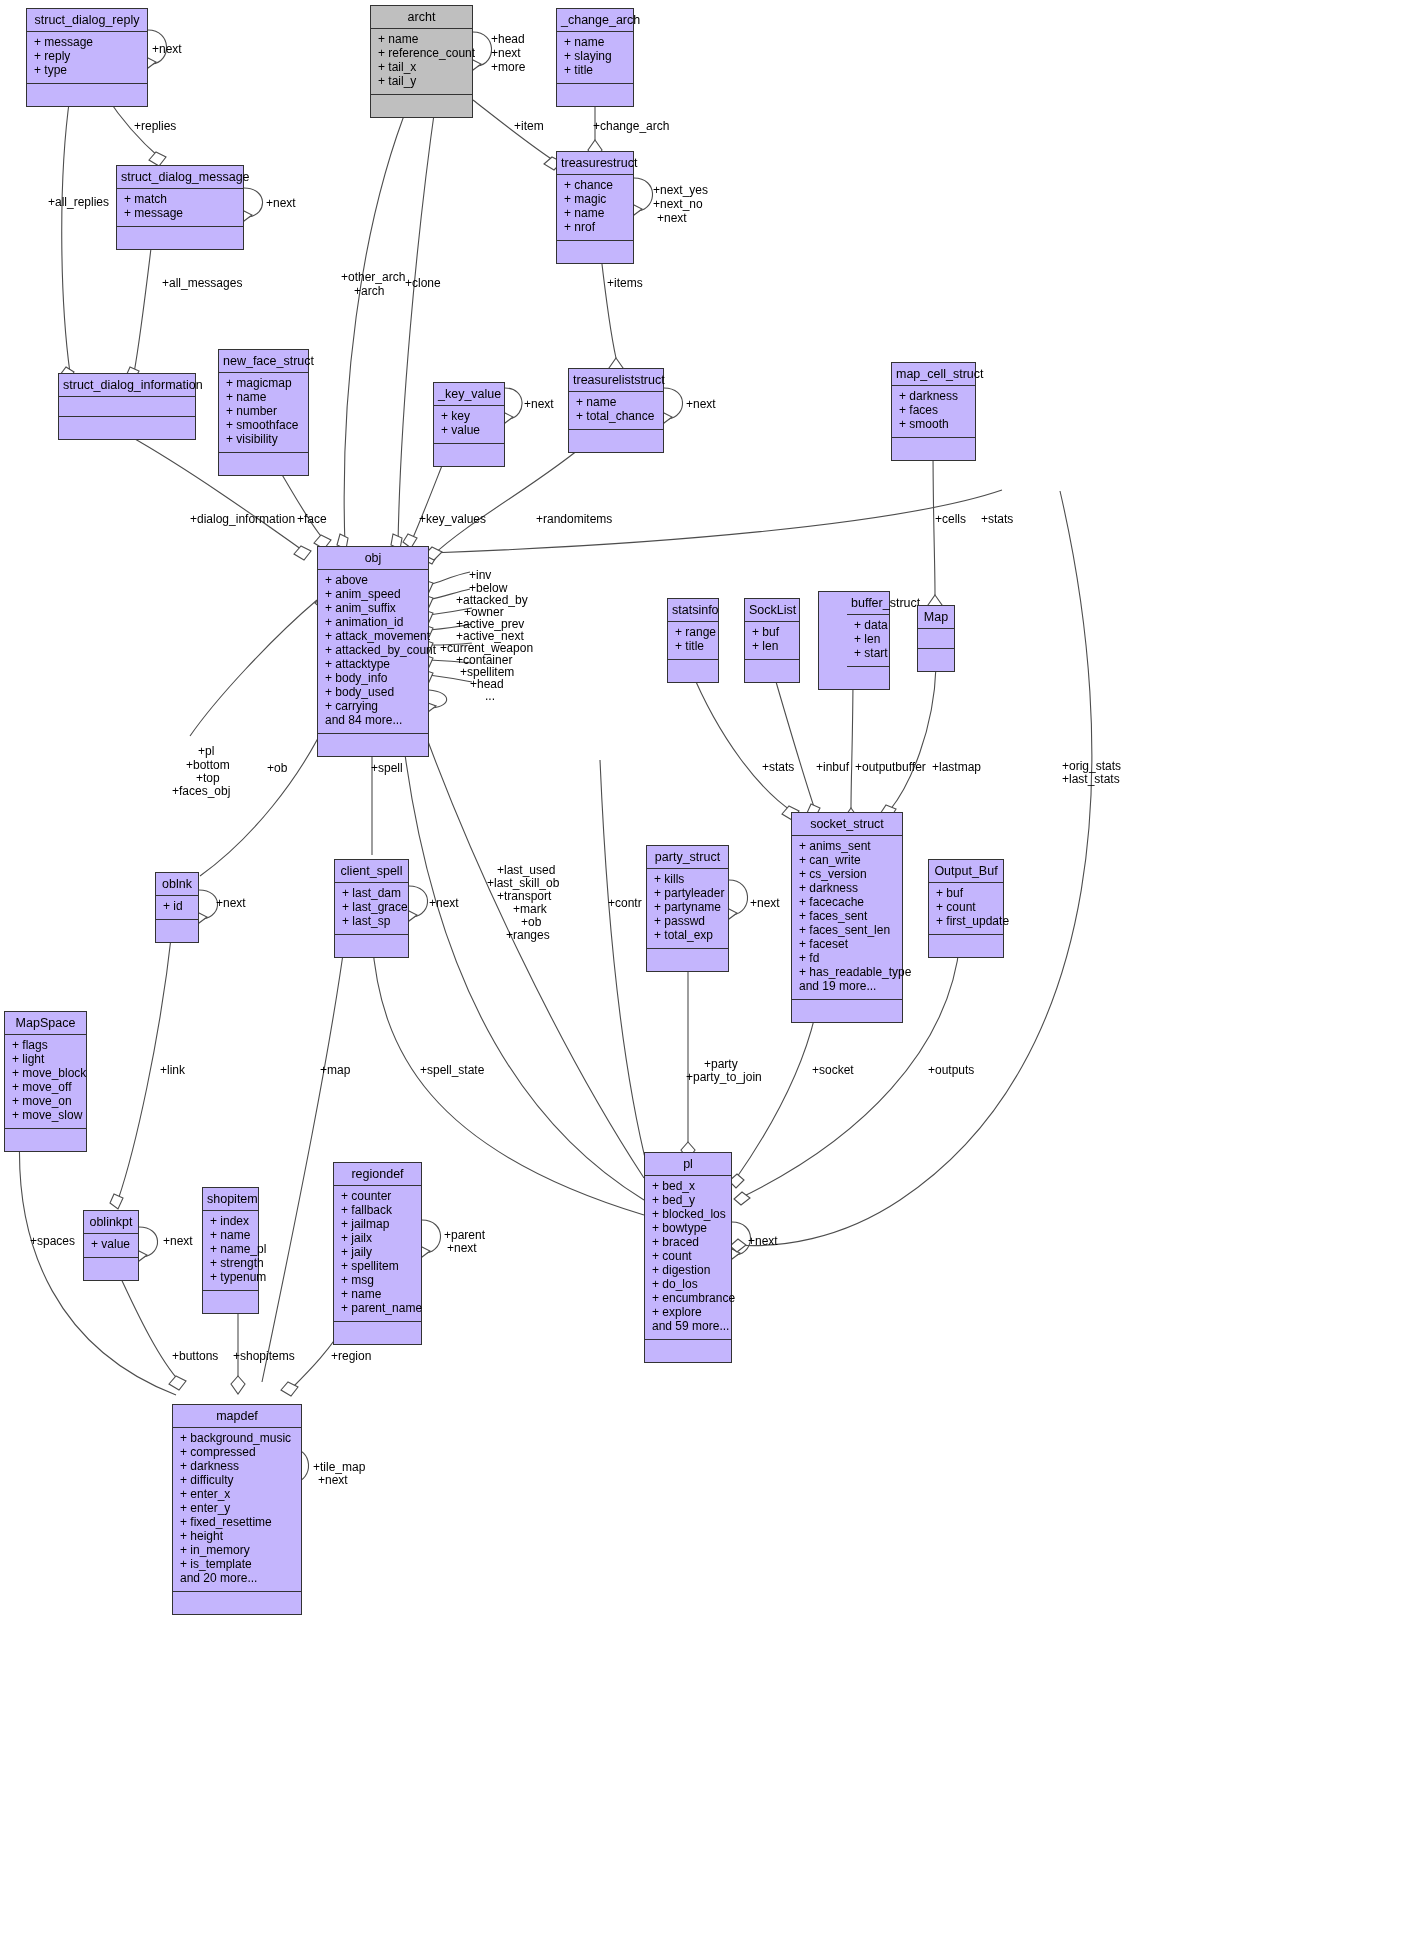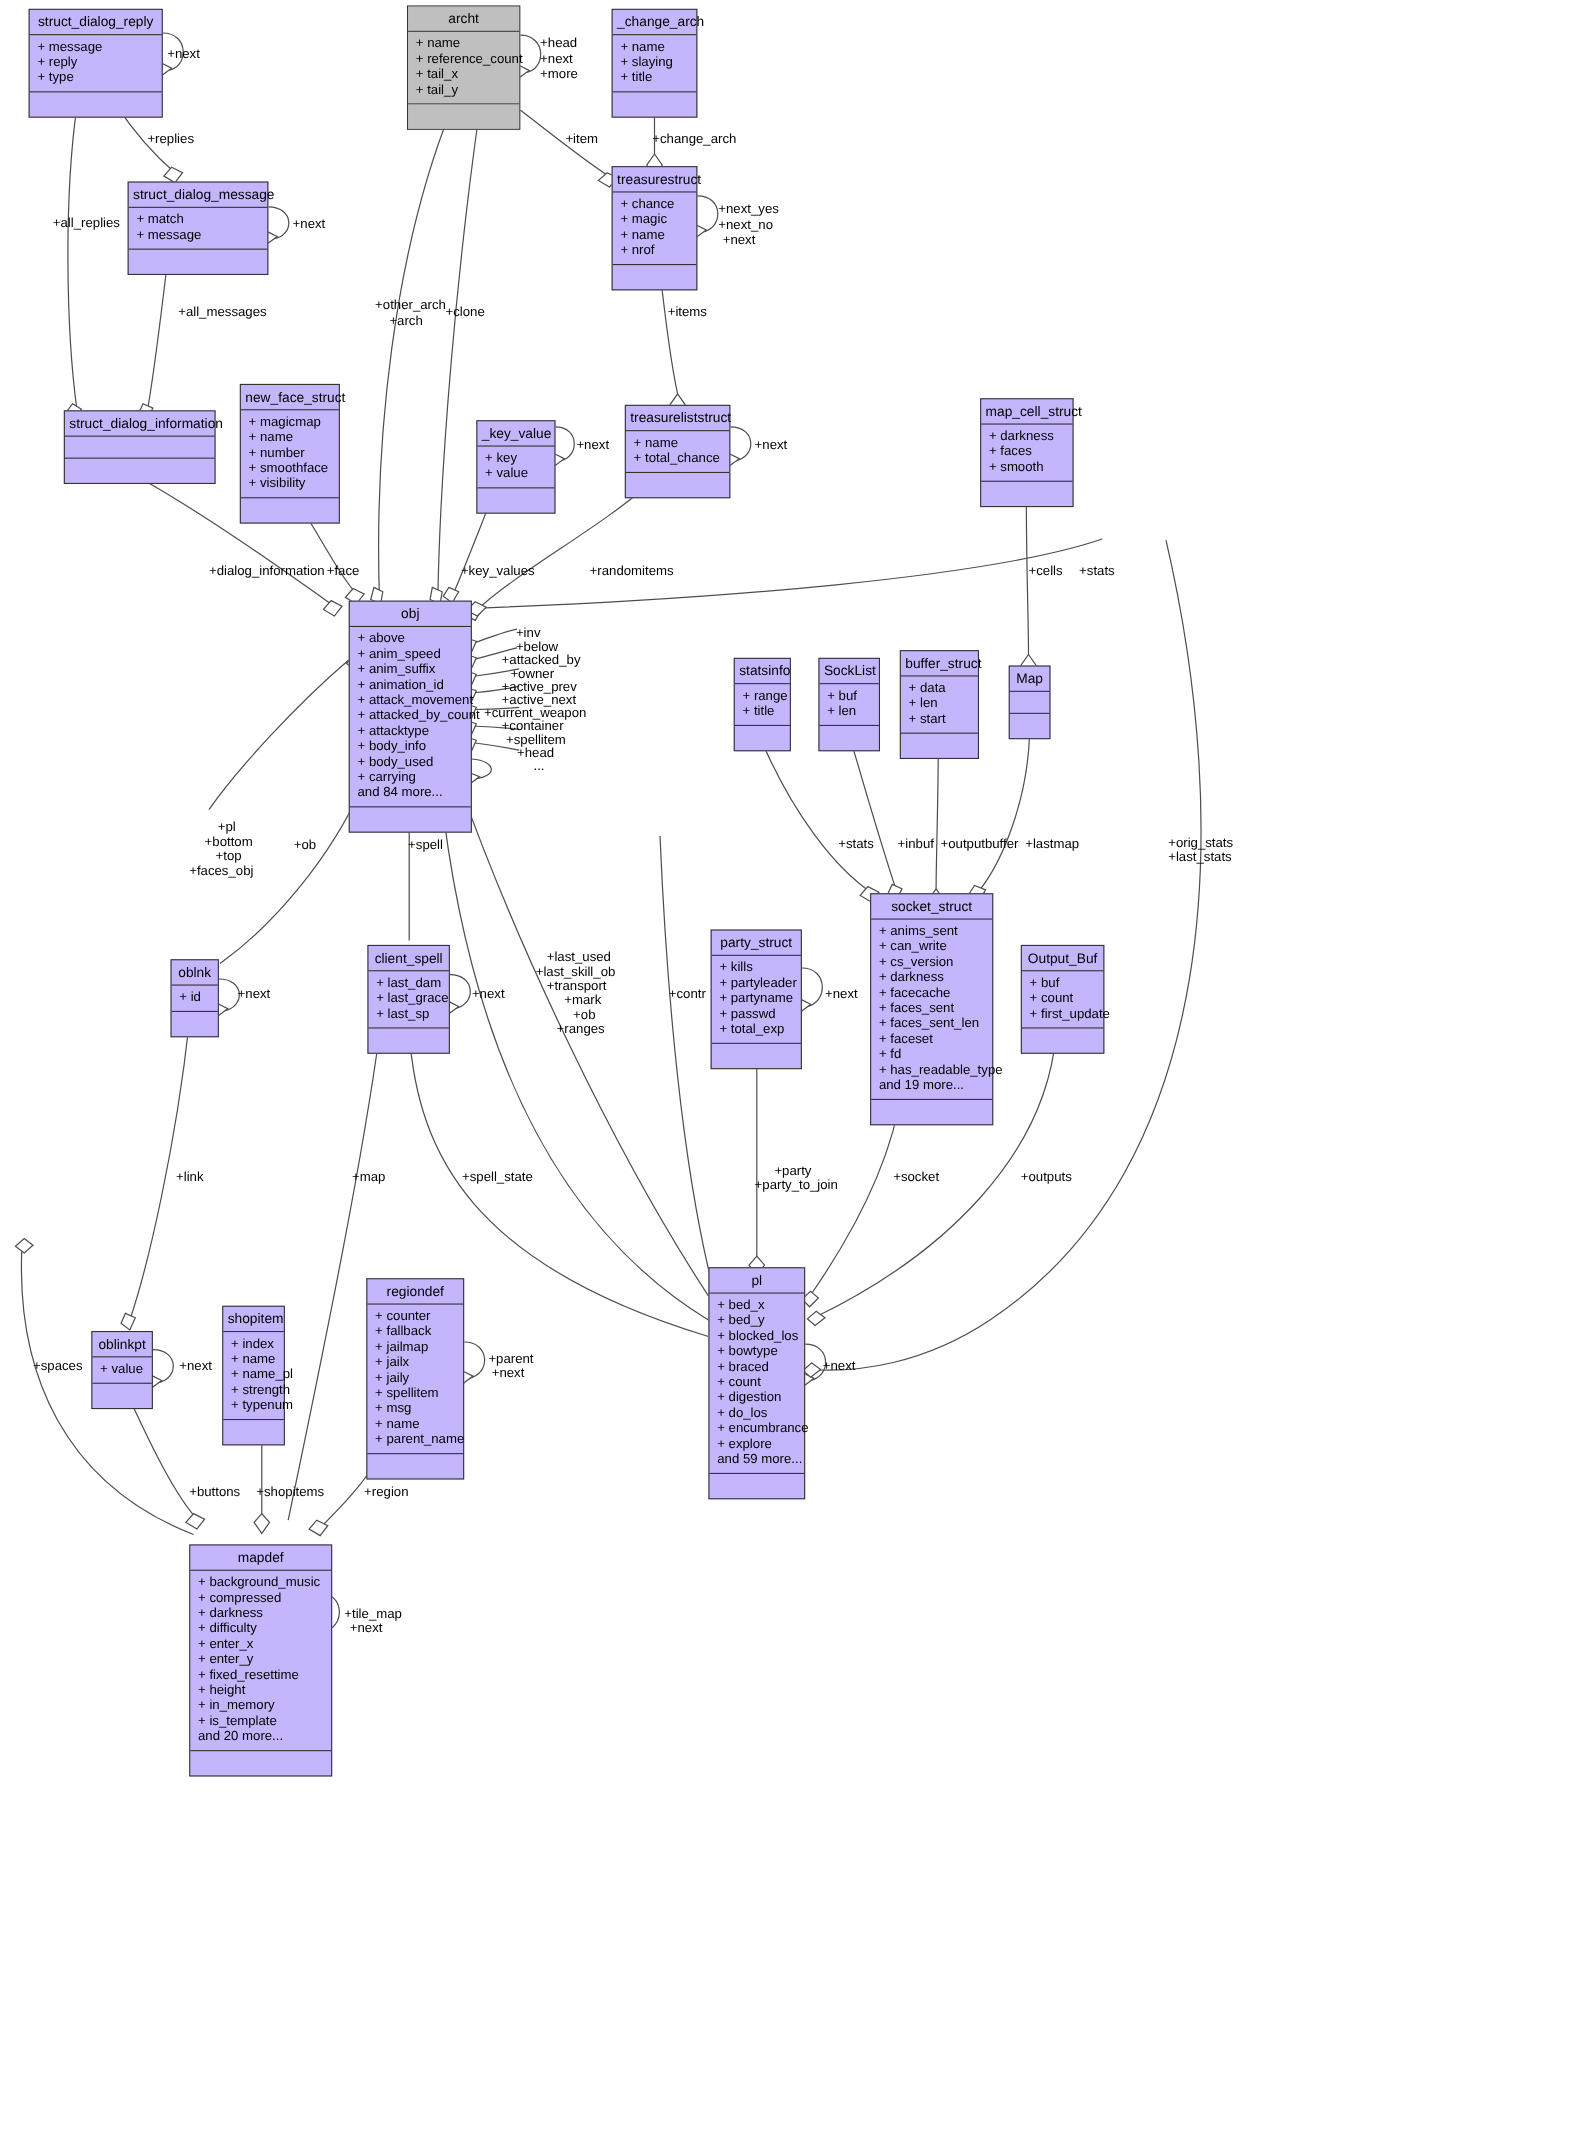--- a/index.html
+++ b/index.html
@@ -300,21 +300,21 @@
       <div class="attrs ops" style="border-bottom: none;"></div>
     </div>
     <div class="node" style="left: 744px; top: 598px; width: 56px; min-height: 70px;">
       <div class="title">SockList</div>
       <div class="attrs">
         <div>+ buf</div>
         <div>+ len</div>
       </div>
       <div class="attrs ops" style="border-bottom: none;"></div>
     </div>
-    <div class="node" style="left: 818px; top: 591px; width: 72px; min-height: 82px;">
+    <div class="node" style="left: 818px; top: 591px; width: 72px; min-height: 82px; padding-left: 28px;">
       <div class="title">buffer_struct</div>
       <div class="attrs">
         <div>+ data</div>
         <div>+ len</div>
         <div>+ start</div>
       </div>
       <div class="attrs ops" style="border-bottom: none;"></div>
     </div>
     <div class="node" style="left: 917px; top: 605px; width: 38px; min-height: 62px;">
       <div class="title">Map</div>
@@ -364,20 +364,32 @@
         <div>+ total_exp</div>
       </div>
       <div class="attrs ops" style="border-bottom: none;"></div>
     </div>
     <div class="node" style="left: 928px; top: 859px; width: 76px; min-height: 82px;">
       <div class="title">Output_Buf</div>
       <div class="attrs">
         <div>+ buf</div>
         <div>+ count</div>
         <div>+ first_update</div>
+      </div>
+      <div class="attrs ops" style="border-bottom: none;"></div>
+    </div>
+    <div class="node" style="left: 4px; top: 1011px; width: 83px; min-height: 121px;">
+      <div class="title">MapSpace</div>
+      <div class="attrs">
+        <div>+ flags</div>
+        <div>+ light</div>
+        <div>+ move_block</div>
+        <div>+ move_off</div>
+        <div>+ move_on</div>
+        <div>+ move_slow</div>
       </div>
       <div class="attrs ops" style="border-bottom: none;"></div>
     </div>
     <div class="node" style="left: 644px; top: 1152px; width: 88px; min-height: 178px;">
       <div class="title">pl</div>
       <div class="attrs">
         <div>+ bed_x</div>
         <div>+ bed_y</div>
         <div>+ blocked_los</div>
         <div>+ bowtype</div>

